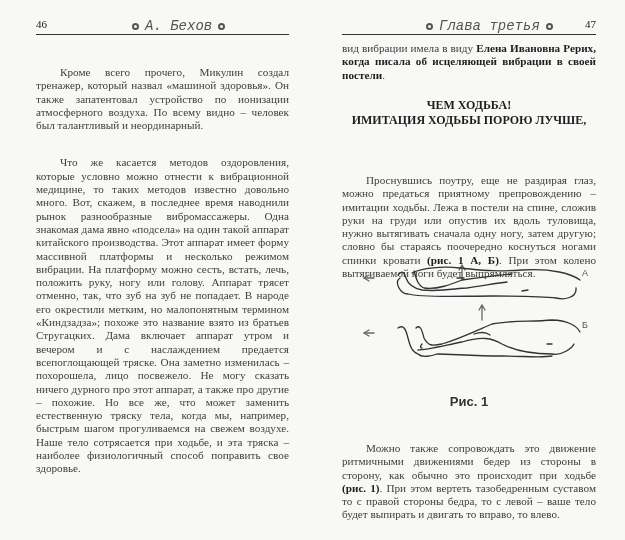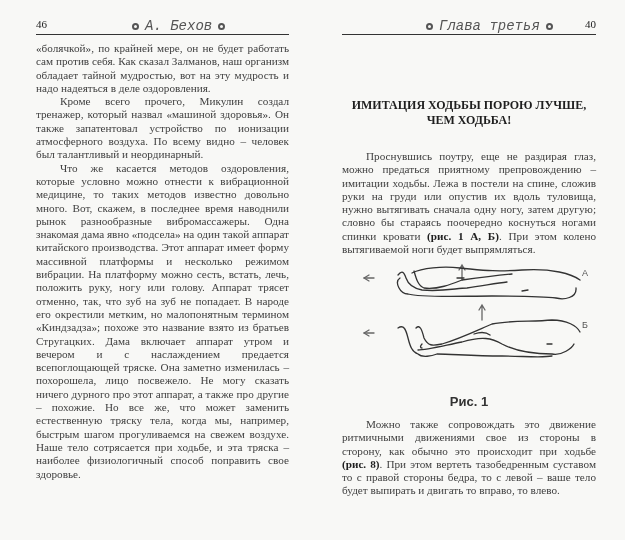--- a/index.html
+++ b/index.html
@@ -15,53 +15,55 @@
   .left .pagenum{left:0;}
   .right .pagenum{right:0;}
   .running{position:absolute;top:0;font-style:italic;font-size:14px;color:#555;font-family:Liberation Mono, monospace;white-space:nowrap;}
   .left .running{left:90px;}
   .right .running{left:78px;}
   .orn{display:inline-block;width:7px;height:7px;border:2px solid #555;border-radius:50%;vertical-align:middle;margin:0 6px;box-sizing:border-box;}
   .text{position:absolute;font-size:11.2px;line-height:13.3px;text-align:justify;font-family:"Liberation Serif",serif;color:#404040;}
   .left .text{left:36px;top:42px;width:253px;}
   .right .text{left:24px;width:254px;}
   p{margin:0;}
-  p.indent{text-indent:24px;}
+  p.indent{text-indent:24px;margin-top:24px;}
   b{color:#1e1e1e;}
   .heading{position:absolute;left:24px;width:254px;top:98px;text-align:center;font-weight:bold;font-size:12px;line-height:15px;color:#1e1e1e;font-family:"Liberation Serif",serif;}
   .figure{position:absolute;left:24px;top:258px;width:270px;height:135px;}
   .caption{position:absolute;left:0;width:254px;top:136px;text-align:center;font-family:"Liberation Sans",sans-serif;font-size:13px;font-weight:bold;color:#333;}
 </style>
 </head>
 <body>
 
 <div class="gutter"></div>
 
 <div class="page left">
   <div class="header">
     <span class="pagenum">46</span>
     <span class="running"><span class="orn"></span><span>А. Бехов</span><span class="orn"></span></span>
   </div>
   <div class="text">
-    <p>«болячкой», по крайней мере, он не будет работать сам против себя. Как сказал Залманов, наш организм обладает тайной мудростью, вот на эту мудрость и надо надеяться в деле оздоровления.</p>
     <p class="indent">Кроме всего прочего, Микулин создал тренажер, который назвал «машиной здоровья». Он также запатентовал устройство по ионизации атмосферного воздуха. По всему видно – человек был талантливый и неординарный.</p>
     <p class="indent">Что же касается методов оздоровления, которые условно можно отнести к вибрационной медицине, то таких методов известно довольно много. Вот, скажем, в последнее время наводнили рынок разнообразные вибромассажеры. Одна знакомая дама явно «подсела» на один такой аппарат китайского производства. Этот аппарат имеет форму массивной платформы и несколько режимом вибрации. На платформу можно сесть, встать, лечь, положить руку, ногу или голову. Аппарат трясет отменно, так, что зуб на зуб не попадает. В народе его окрестили метким, но малопонятным термином «Киндзадза»; похоже это название взято из братьев Стругацких. Дама включает аппарат утром и вечером и с наслаждением предается всепоглощающей тряске. Она заметно изменилась – похорошела, лицо посвежело. Не могу сказать ничего дурного про этот аппарат, а также про другие – похожие. Но все же, что может заменить естественную тряску тела, когда мы, например, быстрым шагом прогуливаемся на свежем воздухе. Наше тело сотрясается при ходьбе, и эта тряска – наиболее физиологичный способ поправить свое здоровье.</p>
   </div>
 </div>
 
 <div class="page right">
   <div class="header">
     <span class="running"><span class="orn"></span><span>Глава третья</span><span class="orn"></span></span>
-    <span class="pagenum">40</span>
+    <span class="pagenum">47</span>
   </div>
 
+  <div class="text" style="top:42px;">
+    <p><span>вид вибрации имела в виду </span><b>Елена Ивановна Рерих, когда писала об исцеляющей вибрации в своей постели</b><span>.</span></p>
+  </div>
 
   <div class="heading">
+    <div>ЧЕМ ХОДЬБА!</div>
     <div>ИМИТАЦИЯ ХОДЬБЫ ПОРОЮ ЛУЧШЕ,</div>
-    <div>ЧЕМ ХОДЬБА!</div>
   </div>
 
   <div class="text" style="top:150px;">
     <p class="indent"><span>Проснувшись поутру, еще не раздирая глаз, можно предаться приятному препровождению – имитации ходьбы. Лежа в постели на спине, сложив руки на груди или опустив их вдоль туловища, нужно вытягивать сначала одну ногу, затем другую; словно бы стараясь поочередно коснуться ногами спинки кровати </span><b>(рис. 1 А, Б)</b><span>. При этом колено вытягиваемой ноги будет выпрямляться.</span></p>
   </div>
 
   <div class="figure">
     <svg width="270" height="132" viewBox="0 0 270 132" fill="none" stroke="#333" stroke-width="1.3" stroke-linecap="round">
 
       <g>
@@ -84,15 +86,15 @@
         <path d="M76,92 C84,92 100,88 120,84 C140,78 150,80 160,86 C175,94 195,96 210,96 C220,98 230,90 232,86"></path>
         <path d="M132,76 C138,74 144,74 148,77 M205,86 L210,86 M80,86 C78,88 78,90 80,90"></path>
       </g>
       <text x="240" y="18" font-size="9" fill="#555" stroke="none" font-family="Liberation Sans, sans-serif">А</text>
       <text x="240" y="70" font-size="9" fill="#555" stroke="none" font-family="Liberation Sans, sans-serif">Б</text>
     </svg>
     <div class="caption">Рис. 1</div>
   </div>
 
   <div class="text" style="top:418px;">
-    <p class="indent"><span>Можно также сопровождать это движение ритмичными движениями свое из стороны в сторону, как обычно это происходит при ходьбе </span><b>(рис. 8)</b><span>. При этом вертеть тазобедренным суставом то с правой стороны бедра, то с левой – ваше тело будет выпирать и двигать то вправо, то влево.</span></p>
+    <p class="indent"><span>Можно также сопровождать это движение ритмичными движениями бедер из стороны в сторону, как обычно это происходит при ходьбе </span><b>(рис. 1)</b><span>. При этом вертеть тазобедренным суставом то с правой стороны бедра, то с левой – ваше тело будет выпирать и двигать то вправо, то влево.</span></p>
   </div>
 </div>
 
 </body></html>

